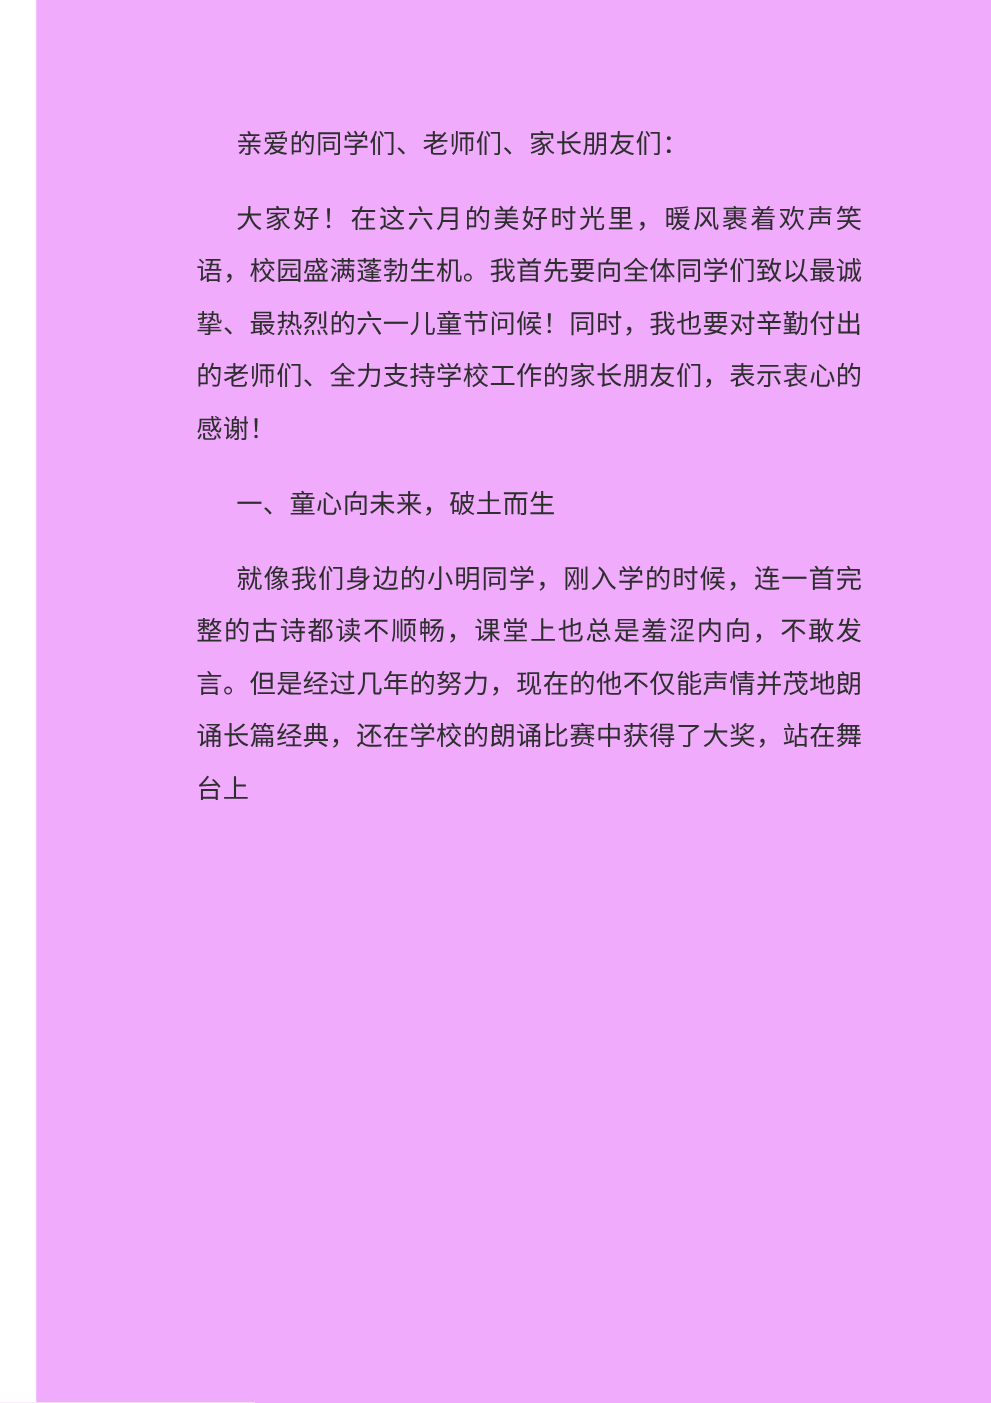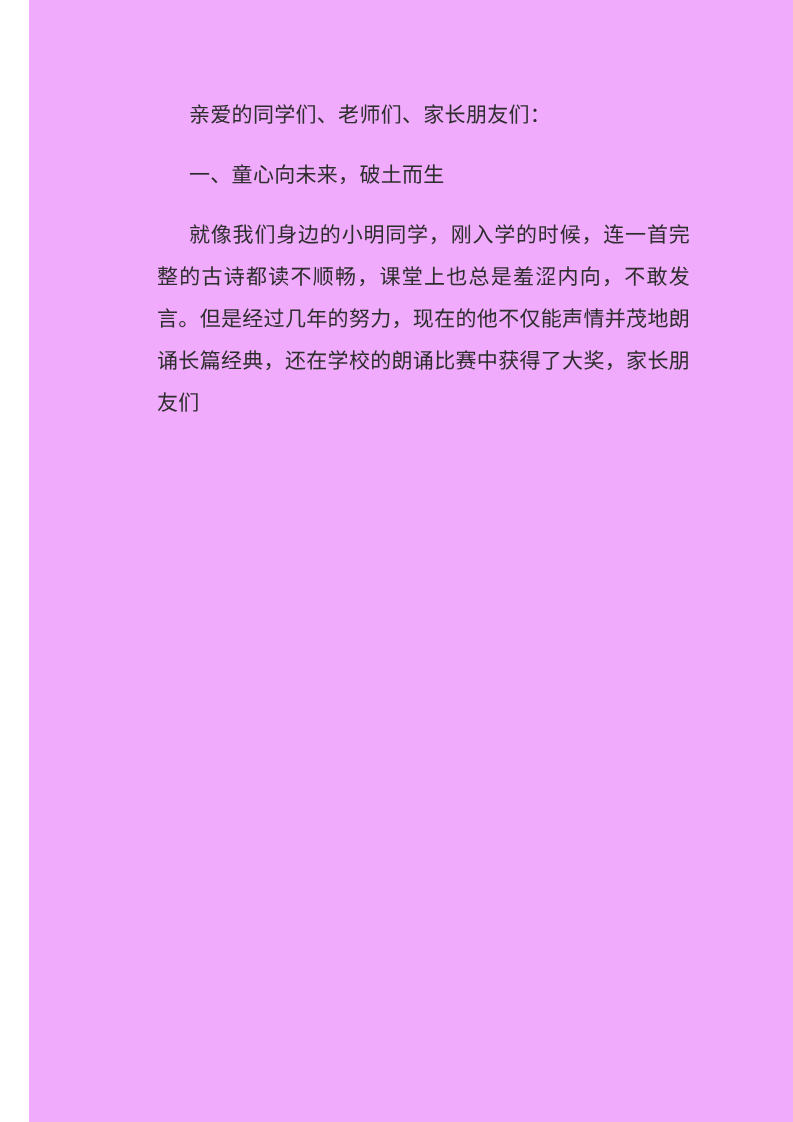--- a/index.html
+++ b/index.html
@@ -34,19 +34,20 @@
     text-indent: 32px;
     letter-spacing: 0.3px;
   }
 </style>
 </head>
 <body>
 
 <div class="page">
   <p class="para">亲爱的同学们、老师们、家长朋友们：</p>
 
+  <p class="para">大家好！在这六月的美好时光里，暖风裹着欢声笑语，校园盛满蓬勃生机。我首先要向全体同学们致以最诚挚、最热烈的六一儿童节问候！同时，我也要对辛勤付出的老师们、全力支持学校工作的家长朋友们，表示衷心的感谢！</p>
 
 
   <p class="heading">一、童心向未来，破土而生</p>
 
 
-  <p class="para">就像我们身边的小明同学，刚入学的时候，连一首完整的古诗都读不顺畅，课堂上也总是羞涩内向，不敢发言。但是经过几年的努力，现在的他不仅能声情并茂地朗诵长篇经典，还在学校的朗诵比赛中获得了大奖，家长朋友们</p>
+  <p class="para">就像我们身边的小明同学，刚入学的时候，连一首完整的古诗都读不顺畅，课堂上也总是羞涩内向，不敢发言。但是经过几年的努力，现在的他不仅能声情并茂地朗诵长篇经典，还在学校的朗诵比赛中获得了大奖，站在舞台上</p>
 </div>
 
 </body></html>

